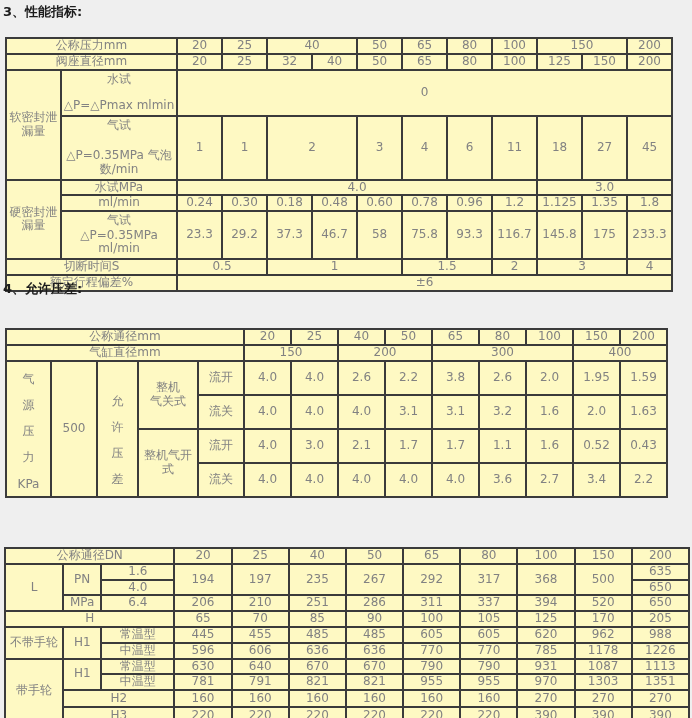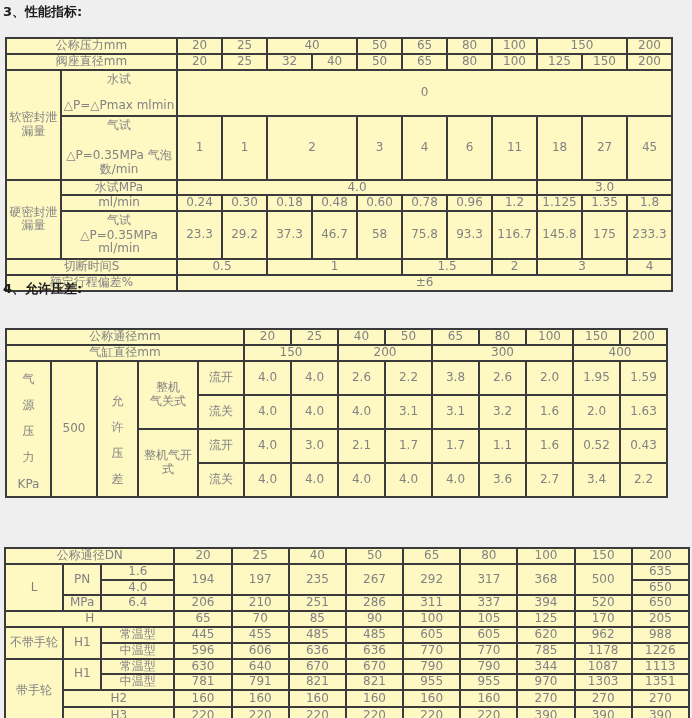--- a/index.html
+++ b/index.html
@@ -342,21 +342,21 @@
     <tr class="h15">
       <td rowspan="4">带手轮</td>
       <td rowspan="2">H1</td>
       <td>常温型</td>
     <td>630</td>
           <td>640</td>
           <td>670</td>
           <td>670</td>
           <td>790</td>
           <td>790</td>
-          <td>344</td>
+          <td>931</td>
           <td>1087</td>
           <td>1113</td>
         </tr>
     <tr class="h15">
       <td>中温型</td>
     <td>781</td>
           <td>791</td>
           <td>821</td>
           <td>821</td>
           <td>955</td>

